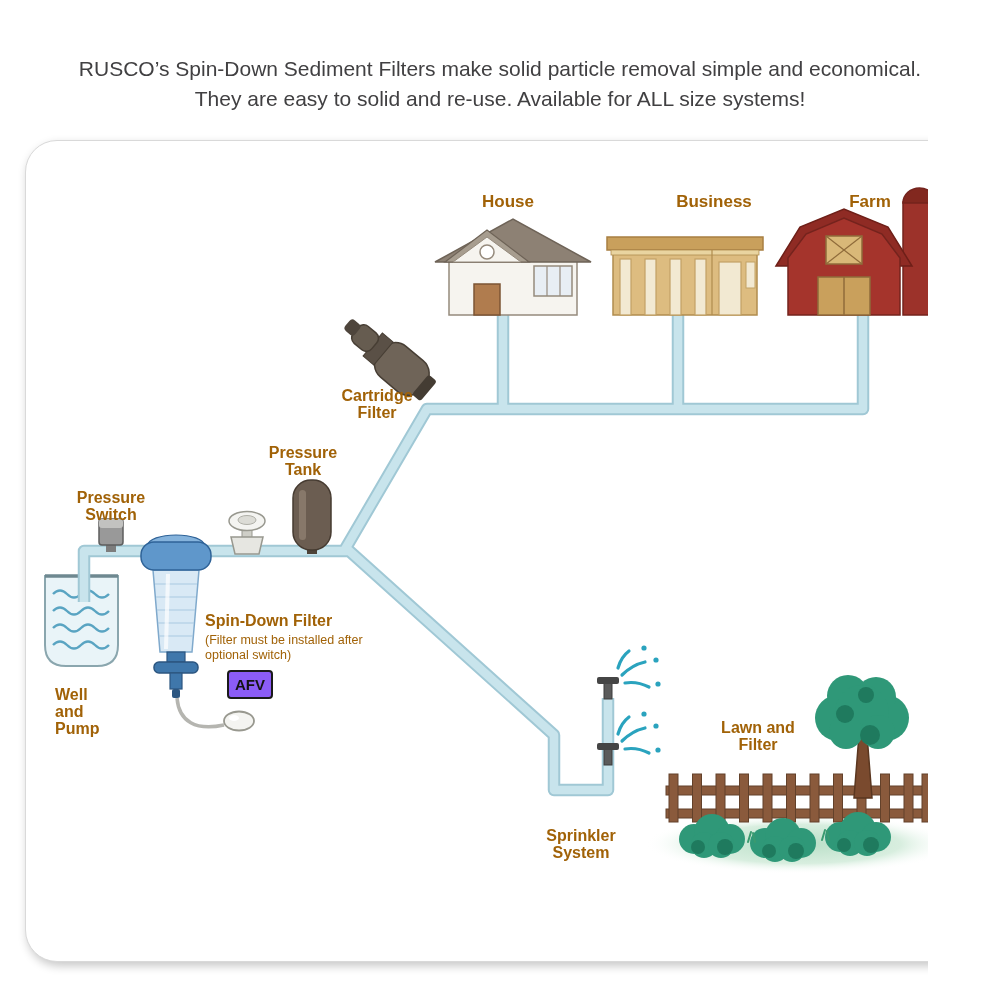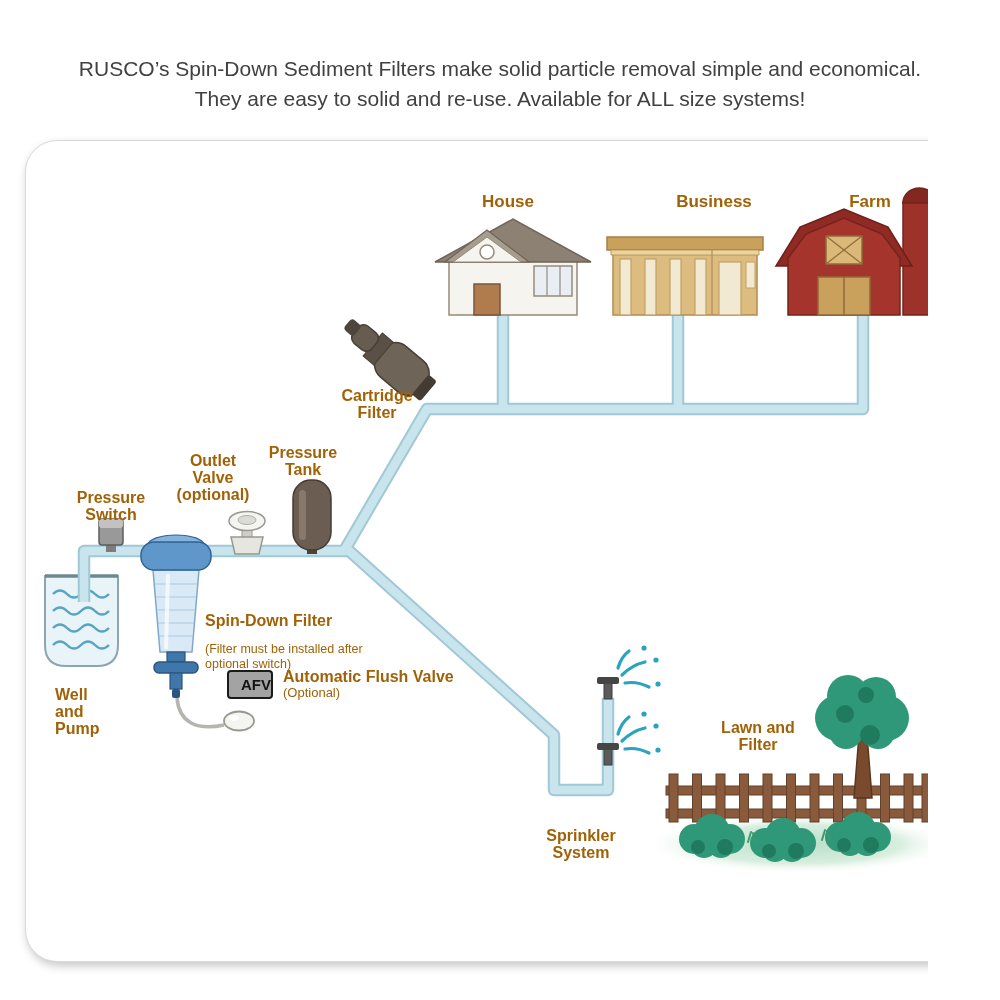--- a/index.html
+++ b/index.html
@@ -7,22 +7,22 @@
   .page { position:relative; width:928px; height:1000px; overflow:hidden; }
   .header { position:absolute; top:54px; left:0; width:1000px; text-align:center; color:#414042; font-size:21px; line-height:30px; }
   .panel { position:absolute; left:25px; top:140px; width:948px; height:822px; background:#ffffff; border:1px solid #d9d9d9; border-radius:32px; box-shadow:2px 4px 10px rgba(0,0,0,0.22); }
   .art { position:absolute; left:0; top:0; width:1000px; height:1000px; pointer-events:none; }
   .lbl { position:absolute; color:#a16207; z-index:5; }
   .center { text-align:center; }
   .b17 { font-size:17px; font-weight:700; line-height:19px; }
   .b15 { font-size:16px; font-weight:700; line-height:17px; }
   .r12 { font-size:12.5px; font-weight:400; line-height:15px; }
   .r13 { font-size:13px; font-weight:400; line-height:16px; }
-  .afv-badge { position:absolute; left:227px; top:670px; width:46px; height:29px; background:#a3a3a3;
-    border:2.5px solid #1a1a1a; border-radius:4px; font-size:15px; font-weight:700; text-align:right;
+  .afv-badge { position:absolute; left:227px; top:670px; width:46px; height:29px; background:#8b5cf6;
+    border:2.5px solid #1a1a1a; border-radius:4px; font-size:15px; font-weight:700; text-align:center;
     line-height:25px; color:#131313; z-index:5; }
 </style>
 </head>
 <body>
 
 <div class="page">
 
   <div class="header">
     <div>RUSCO’s Spin-Down Sediment Filters make solid particle removal simple and economical.</div>
     <div>They are easy to solid and re-use. Available for ALL size systems!</div>
@@ -230,43 +230,34 @@
   <div class="lbl b15 center" style="left:317px;top:387px;width:120px">
     <div>Cartridge</div>
     <div>Filter</div>
   </div>
 
   <div class="lbl b15 center" style="left:243px;top:444px;width:120px">
     <div>Pressure</div>
     <div>Tank</div>
   </div>
 
-  <div class="lbl b15 center" style="left:153px;top:452px;width:120px">
-    <div>Outlet</div>
-    <div>Valve</div>
-    <div>(optional)</div>
-  </div>
 
   <div class="lbl b15 center" style="left:51px;top:489px;width:120px">
     <div>Pressure</div>
     <div>Switch</div>
   </div>
 
   <div class="lbl" style="left:205px;top:612px;width:220px">
     <div class="b15">Spin-Down Filter</div>
-    <div class="r12" style="margin-top:13px">(Filter must be installed after</div>
+    <div class="r12" style="margin-top:4px">(Filter must be installed after</div>
     <div class="r12">optional switch)</div>
   </div>
 
   <div class="afv-badge">AFV</div>
 
-  <div class="lbl" style="left:283px;top:668px;width:220px">
-    <div class="b15">Automatic Flush Valve</div>
-    <div class="r13">(Optional)</div>
-  </div>
 
   <div class="lbl b15" style="left:55px;top:686px;width:80px">
     <div>Well</div>
     <div>and</div>
     <div>Pump</div>
   </div>
 
   <div class="lbl b15 center" style="left:521px;top:827px;width:120px">
     <div>Sprinkler</div>
     <div>System</div>

